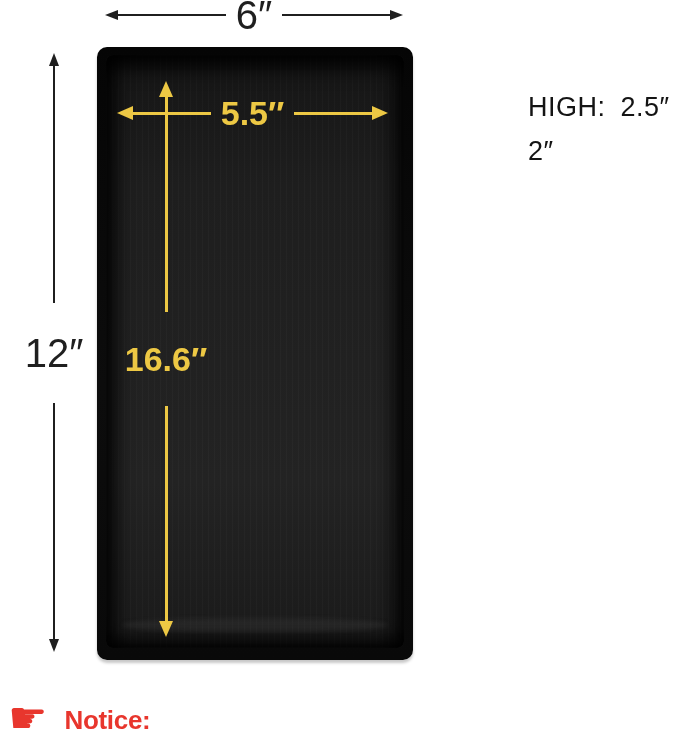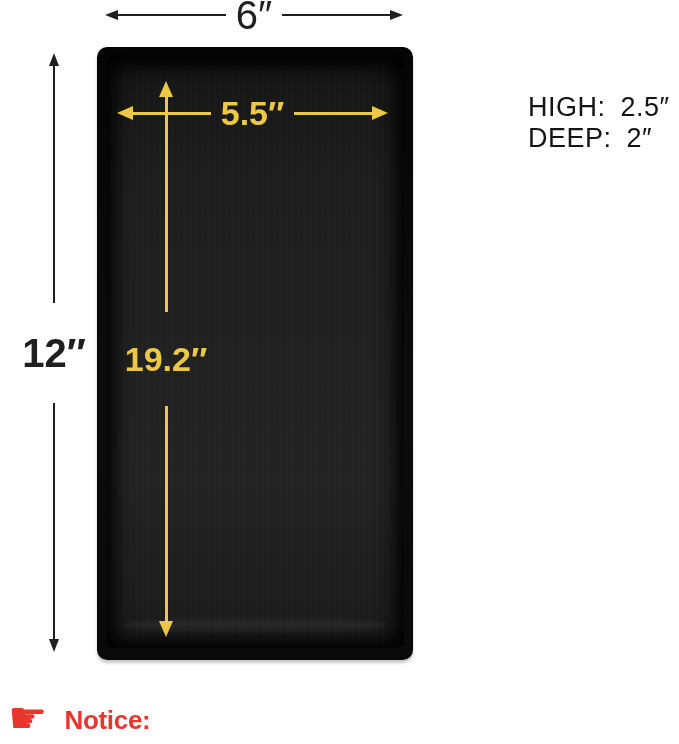--- a/index.html
+++ b/index.html
@@ -54,30 +54,30 @@
   .ah-r{border-top:5px solid transparent;border-bottom:5px solid transparent;border-left:13px solid var(--c);}
   .ah-u{border-left:5px solid transparent;border-right:5px solid transparent;border-bottom:13px solid var(--c);}
   .ah-d{border-left:5px solid transparent;border-right:5px solid transparent;border-top:13px solid var(--c);}
   .gold .ah-l{border-top-width:7px;border-bottom-width:7px;border-right-width:16px;}
   .gold .ah-r{border-top-width:7px;border-bottom-width:7px;border-left-width:16px;}
   .gold .ah-u{border-left-width:7px;border-right-width:7px;border-bottom-width:16px;}
   .gold .ah-d{border-left-width:7px;border-right-width:7px;border-top-width:16px;}
 
   .dim-label{font-size:40px;line-height:1;color:var(--ink);white-space:nowrap;}
   .dim-h .dim-label{margin:0 10px;}
-  .dim-v .dim-label{margin:30px 0;font-weight:bold;}
+  .dim-v .dim-label{margin:30px 0;}
   .gold .dim-label{color:var(--gold);font-weight:700;font-size:34px;}
 
   .dim-top{left:105px;top:0;width:298px;height:30px;}
   .dim-left{left:22px;top:53px;width:64px;height:599px;}
   .dim-inner-w{left:117px;top:98px;width:271px;height:30px;}
   .dim-inner-h{left:124px;top:81px;width:84px;height:556px;}
 
   
-  .specs{left:528px;top:92px;display:flex;flex-direction:column;}
+  .specs{left:528px;top:92px;display:flex;flex-direction:column;gap:13px;}
   .spec-row{display:flex;align-items:baseline;gap:15px;font-size:27px;color:#141414;letter-spacing:0.5px;line-height:1.15;}
   .spec-label{white-space:nowrap;}
   .spec-value{white-space:nowrap;}
 
   
   .notice{left:8px;top:698px;right:0;display:flex;align-items:center;gap:17px;color:var(--red);}
   .hand-icon{font-size:44px;line-height:1;flex:0 0 auto;transform:translateY(-2px);}
   .notice-body{display:flex;gap:13px;font-weight:700;font-size:26px;letter-spacing:-0.3px;white-space:nowrap;}
 </style>
 </head>
@@ -101,40 +101,39 @@
   <span class="ah ah-u"></span>
   <span class="line-v"></span>
   <span class="dim-label">12″</span>
   <span class="line-v"></span>
   <span class="ah ah-d"></span>
 </div>
 
 <div class="abs dim-v gold dim-inner-h">
   <span class="ah ah-u"></span>
   <span class="line-v"></span>
-  <span class="dim-label">19.2″</span>
+  <span class="dim-label">16.6″</span>
   <span class="line-v"></span>
   <span class="ah ah-d"></span>
 </div>
 
 <div class="abs dim-h gold dim-inner-w">
   <span class="ah ah-l"></span>
   <span class="line-h"></span>
   <span class="dim-label">5.5″</span>
   <span class="line-h"></span>
   <span class="ah ah-r"></span>
 </div>
 
 <div class="abs specs">
   <div class="spec-row">
     <span class="spec-label">HIGH:</span>
     <span class="spec-value">2.5″</span>
   </div>
   <div class="spec-row">
-    <span class="spec-label">DEEP:</span>
     <span class="spec-value">2″</span>
   </div>
 </div>
 
 <div class="abs notice">
   <span class="hand-icon">☛</span>
   <span class="notice-body">
     <span>Notice:</span>
   </span>
 </div>

